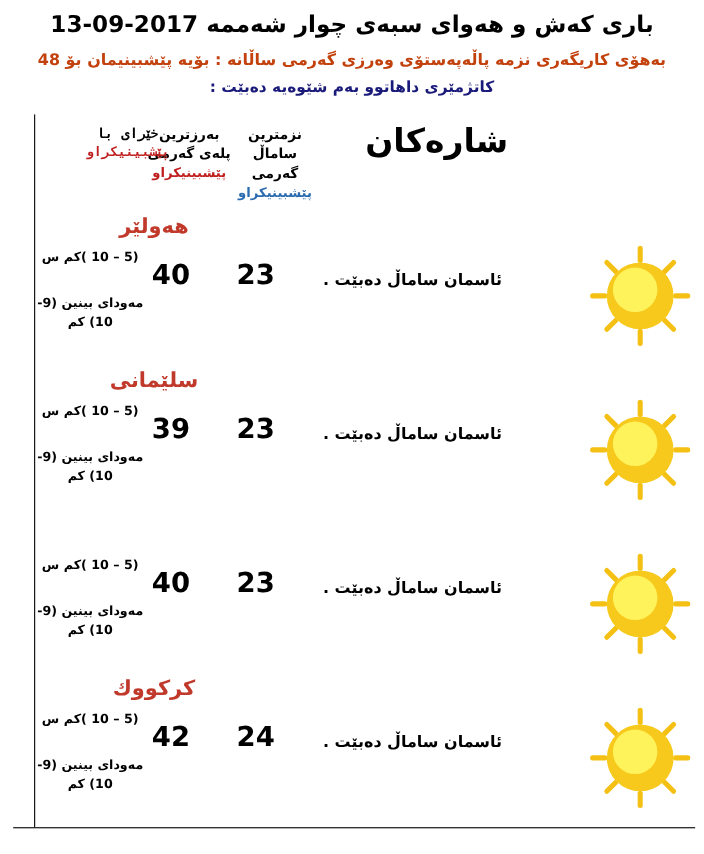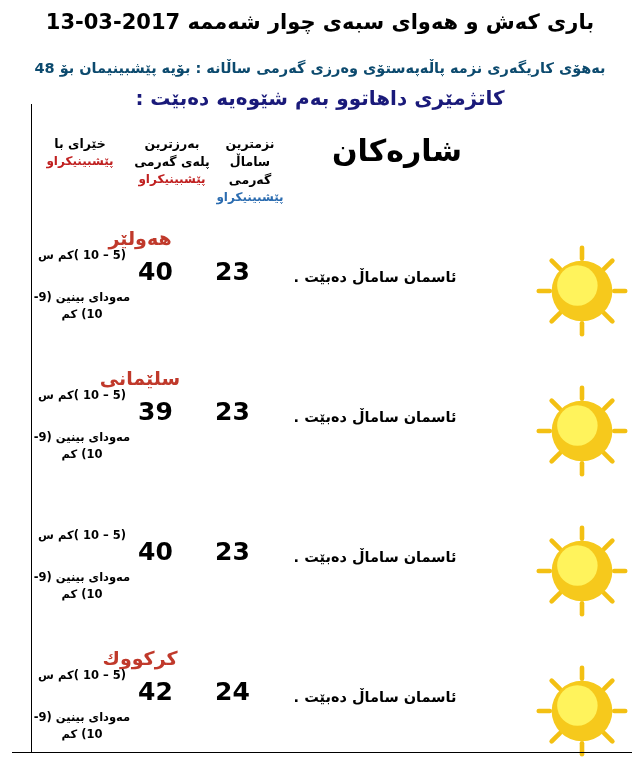--- a/index.html
+++ b/index.html
@@ -30,30 +30,30 @@
   }
   .title-line {
     font-size: 21px;
     font-weight: bold;
     line-height: 1.35;
     letter-spacing: 0;
     color: #000;
     white-space: nowrap;
   }
   .subtitle-line {
-    margin-top: 22px;
+    margin-top: 9px;
     font-size: 14.5px;
     font-weight: bold;
-    color: #0c4a6e;
+    color: #c2410c;
     line-height: 1.5;
     white-space: nowrap;
   }
   .subtitle-line2 {
     margin-top: 3px;
-    font-size: 20px;
+    font-size: 14px;
     font-weight: bold;
     color: #1a1a7a;
     line-height: 1.5;
     text-align: center;
   }
 
   
   .colheads {
     position: relative;
     height: 86px;
@@ -97,44 +97,45 @@
     font-size: 12.5px;
     line-height: 1.45;
     font-weight: bold;
   }
   .ch-high .sub {
     color: #c02020;
     font-weight: bold;
     font-size: 12px;
   }
   .ch-news {
-    right: 517px;
+    right: 481px;
     top: 14px;
     width: 86px;
     font-size: 12.5px;
     line-height: 1.45;
     font-weight: bold;
+    font-family: Liberation Mono, monospace;
   }
   .ch-news .sub {
     color: #c02020;
     font-weight: bold;
     font-size: 12px;
   }
 
   
   .rows {
     position: relative;
   }
   .row {
     position: relative;
     height: 140px;
   }
   .city-name {
     position: absolute;
-    top: 20px;
+    top: 10px;
     right: 430px;
     width: 140px;
     text-align: center;
     font-size: 19px;
     font-weight: bold;
     color: #c0392b;
     direction: rtl;
   }
   .sun {
     position: absolute;
@@ -205,21 +206,21 @@
     height: 1px;
     background: #000;
   }
 </style>
 </head>
 <body>
 
 <div class="page">
 
   <div class="header">
-    <div class="title-line">باری كەش و هەوای سبەی چوار شەممە   2017-03-13</div>
+    <div class="title-line">باری كەش و هەوای سبەی چوار شەممە   2017-09-13</div>
     <div class="subtitle-line">بەهۆی كاریگەری نزمە پاڵەپەستۆی وەرزی گەرمی ساڵانە : بۆیە پێشبینیمان بۆ  48</div>
     <div class="subtitle-line2">كاتژمێری داهاتوو بەم شێوەیە دەبێت :</div>
   </div>
 
   <div class="colheads">
     <div class="ch ch-cities">شارەكان</div>
 
     <div class="ch ch-low">
       <div>نزمترین ساماڵ گەرمی</div>
       <div class="sub">پێشبینیكراو</div>

